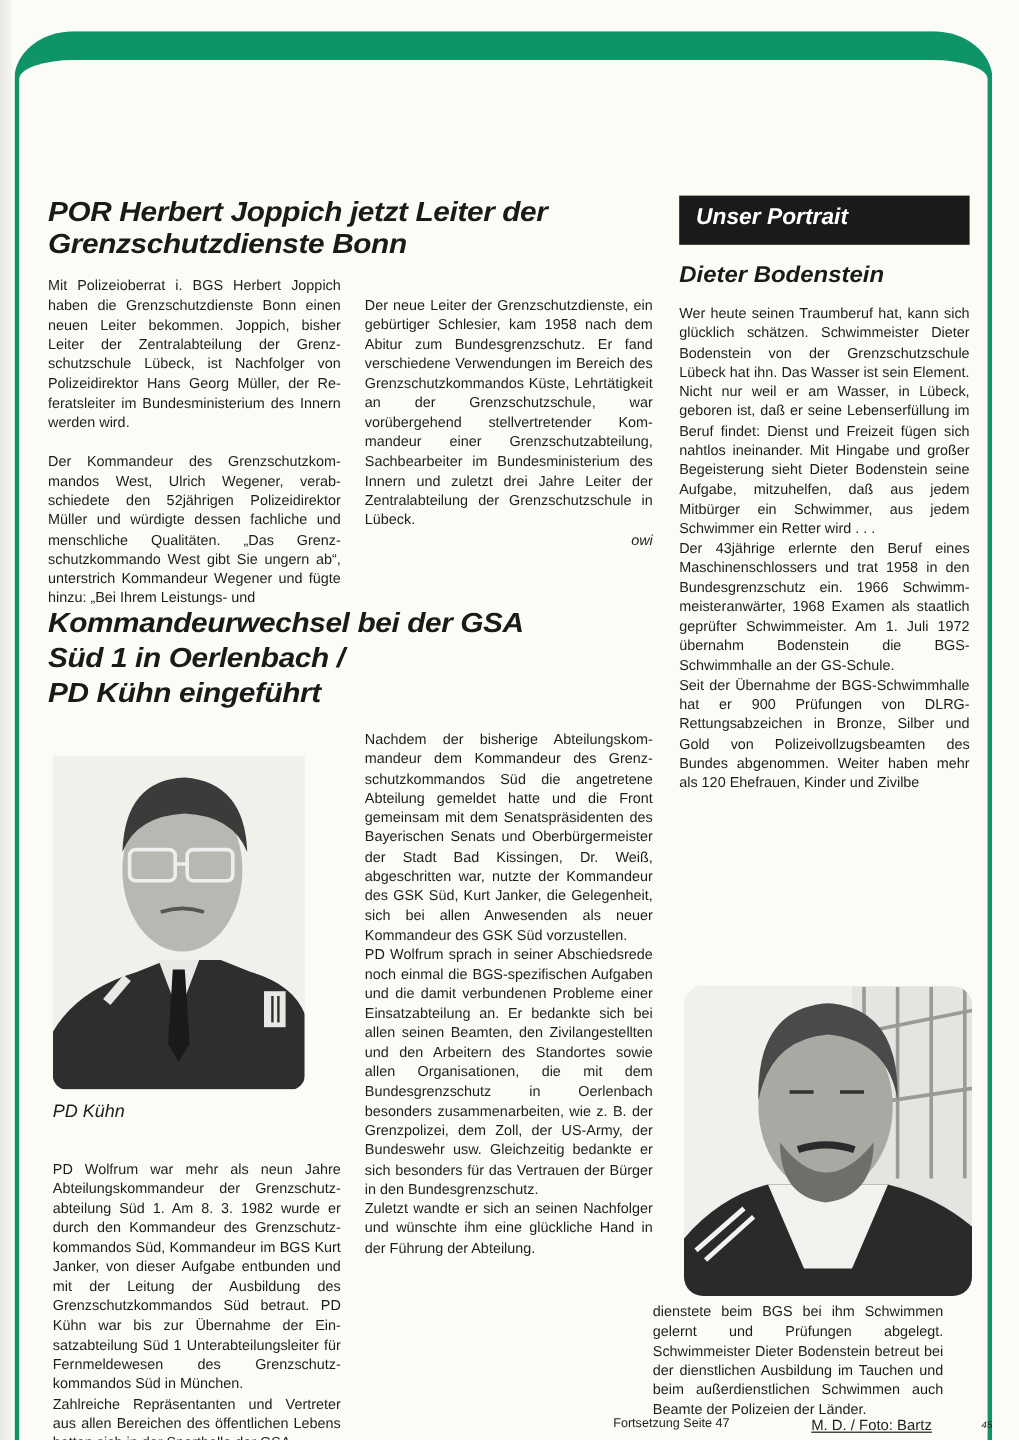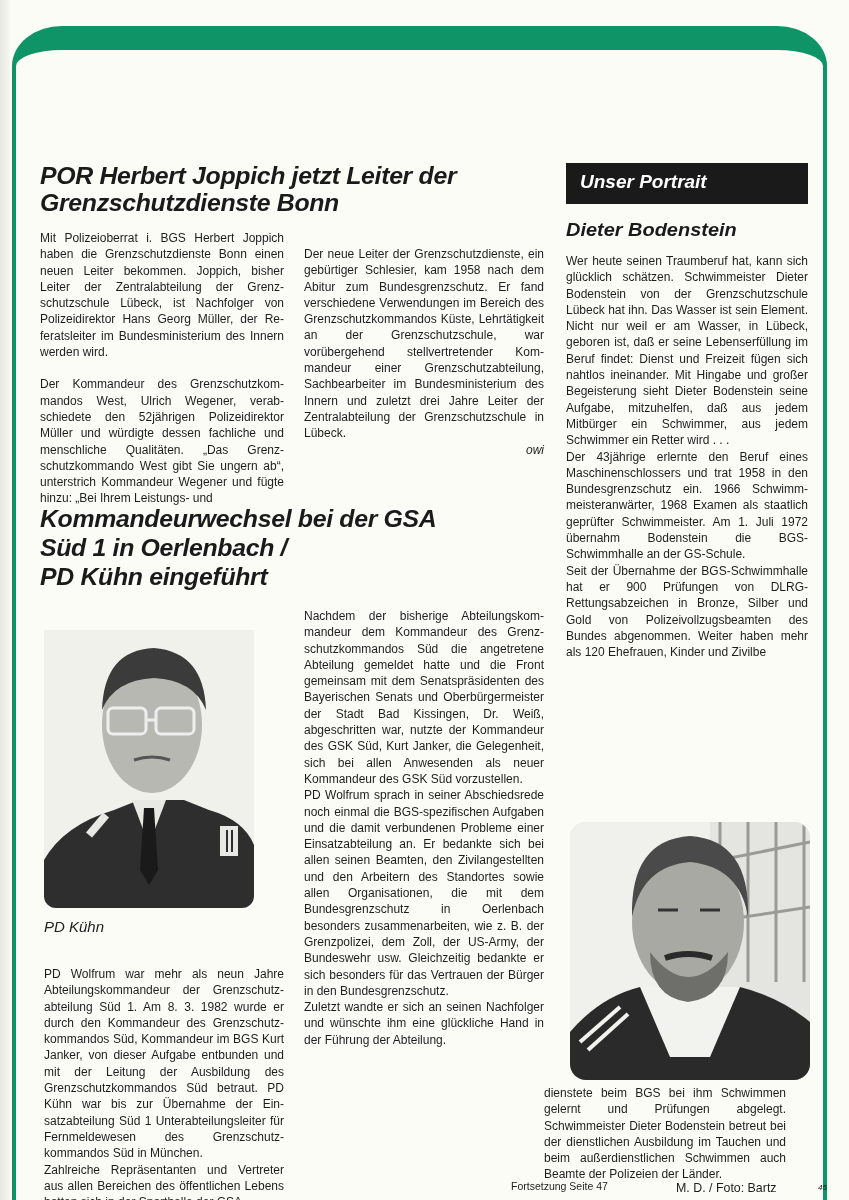--- a/index.html
+++ b/index.html
@@ -49,21 +49,21 @@
   }
   .photo-kuehn { left:44px; top:630px; width:210px; height:278px; background:#f3f3ef; border-radius:0 0 12px 12px; }
   .photo-boden { left:570px; top:822px; width:240px; height:258px; background:#d9d9d5; border-radius:16px; }
   .caption {
     position:absolute; left:44px; top:918px; font-style:italic; font-size:15px;
   }
   .continued {
     position:absolute; left:463px; top:1180px; font-size:10.5px;margin-left:48px;
   }
   .credit {
-    position:absolute; left:676px; top:1181px; font-size:12.4px;
+    position:absolute; left:676px; top:1181px; font-size:12.4px;text-decoration:underline;
   }
   .pagenum {
     position:absolute; left:818px; top:1183px; font-size:8px;font-style:italic;
   }
 </style>
 </head>
 <body>
 
 <div class="left-edge"></div>
 <div class="frame"></div>

